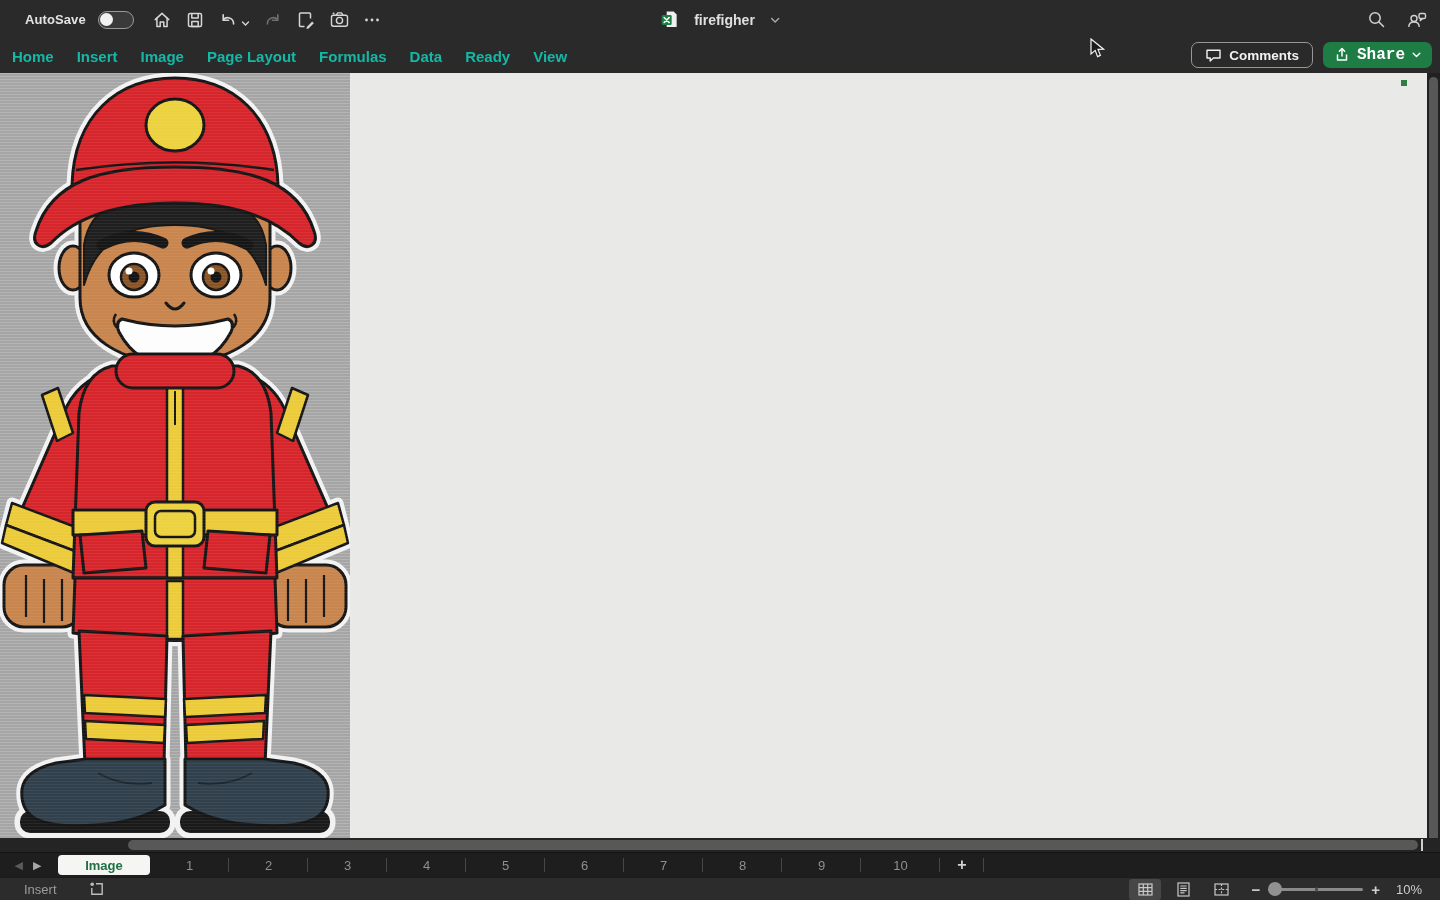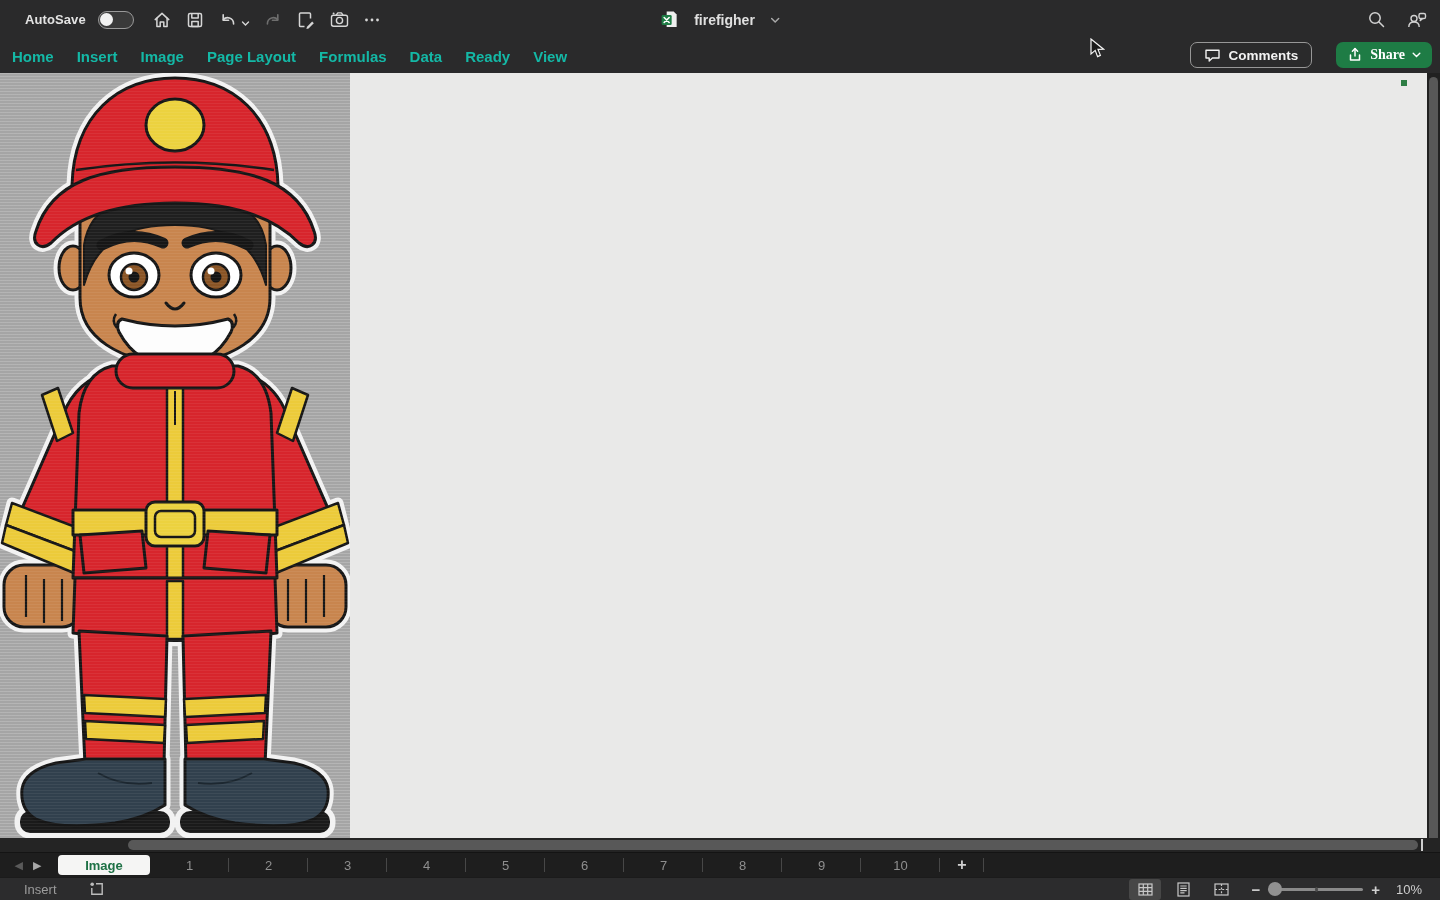--- a/index.html
+++ b/index.html
@@ -20,27 +20,27 @@
   .undo-group { display:flex; align-items:flex-end; gap:2px; }
   .title-center { position:absolute; left:50%; top:0; height:39px; transform:translateX(-50%);
     display:flex; align-items:center; gap:15px; }
   .doc-title { font-size:14px; font-weight:600; color:#e0e0e0; }
   .title-chevron { color:#a8a8a8; margin-top:2px; }
   .qa-right { position:absolute; right:12px; top:0; height:39px; display:flex; align-items:center; gap:20px; color:#d2d2d2; }
 
   .menubar { position:absolute; top:39px; left:0; right:0; height:34px; display:flex; align-items:center;
     gap:23px; padding-left:12px; }
   .menu-item { font-size:15px; font-weight:600; color:#14b8a6; cursor:default; white-space:nowrap; }
-  .menu-actions { position:absolute; right:8px; top:3px; display:flex; gap:24px; align-items:center; }
+  .menu-actions { position:absolute; right:8px; top:3px; display:flex; gap:10px; align-items:center; }
   .btn-comments { display:flex; align-items:center; gap:7px; height:26px; padding:0 13px;
     border:1px solid #979797; border-radius:7px; background:transparent; color:#f2f2f2;
     font-size:13.5px; font-weight:600; font-family:inherit; }
   .btn-share { display:flex; align-items:center; gap:7px; height:26px; padding:0 11px;
     border:none; border-radius:7px; background:#1e7c45; color:#ffffff;
-    font-size:14px; font-weight:600; font-family:Liberation Serif, serif; }
+    font-size:16px; font-weight:600; font-family:Liberation Mono, monospace; }
 
   
   .canvas { position:absolute; top:73px; left:0; width:1440px; height:765px; background:#e9e9e8; }
   .sheet-image { position:absolute; left:0; top:0; width:350px; height:765px;
     background:repeating-linear-gradient(180deg,#b0b0b0 0px,#b0b0b0 1px,#a5a5a5 1px,#a5a5a5 3px); }
   .scanlines { position:absolute; inset:0; pointer-events:none;
     background:repeating-linear-gradient(180deg,rgba(255,255,255,.06) 0 1px,rgba(0,0,0,0) 1px 3px); }
   .presence-dot { position:absolute; left:1401px; top:7px; width:6px; height:6px; background:#2e7d44; }
   .vscroll { position:absolute; right:0; top:0; width:13px; height:779px; background:#212121; }
   .vscroll .vthumb { position:absolute; left:2px; right:2px; top:4px; bottom:6px; background:#585858; border-radius:6px; }

